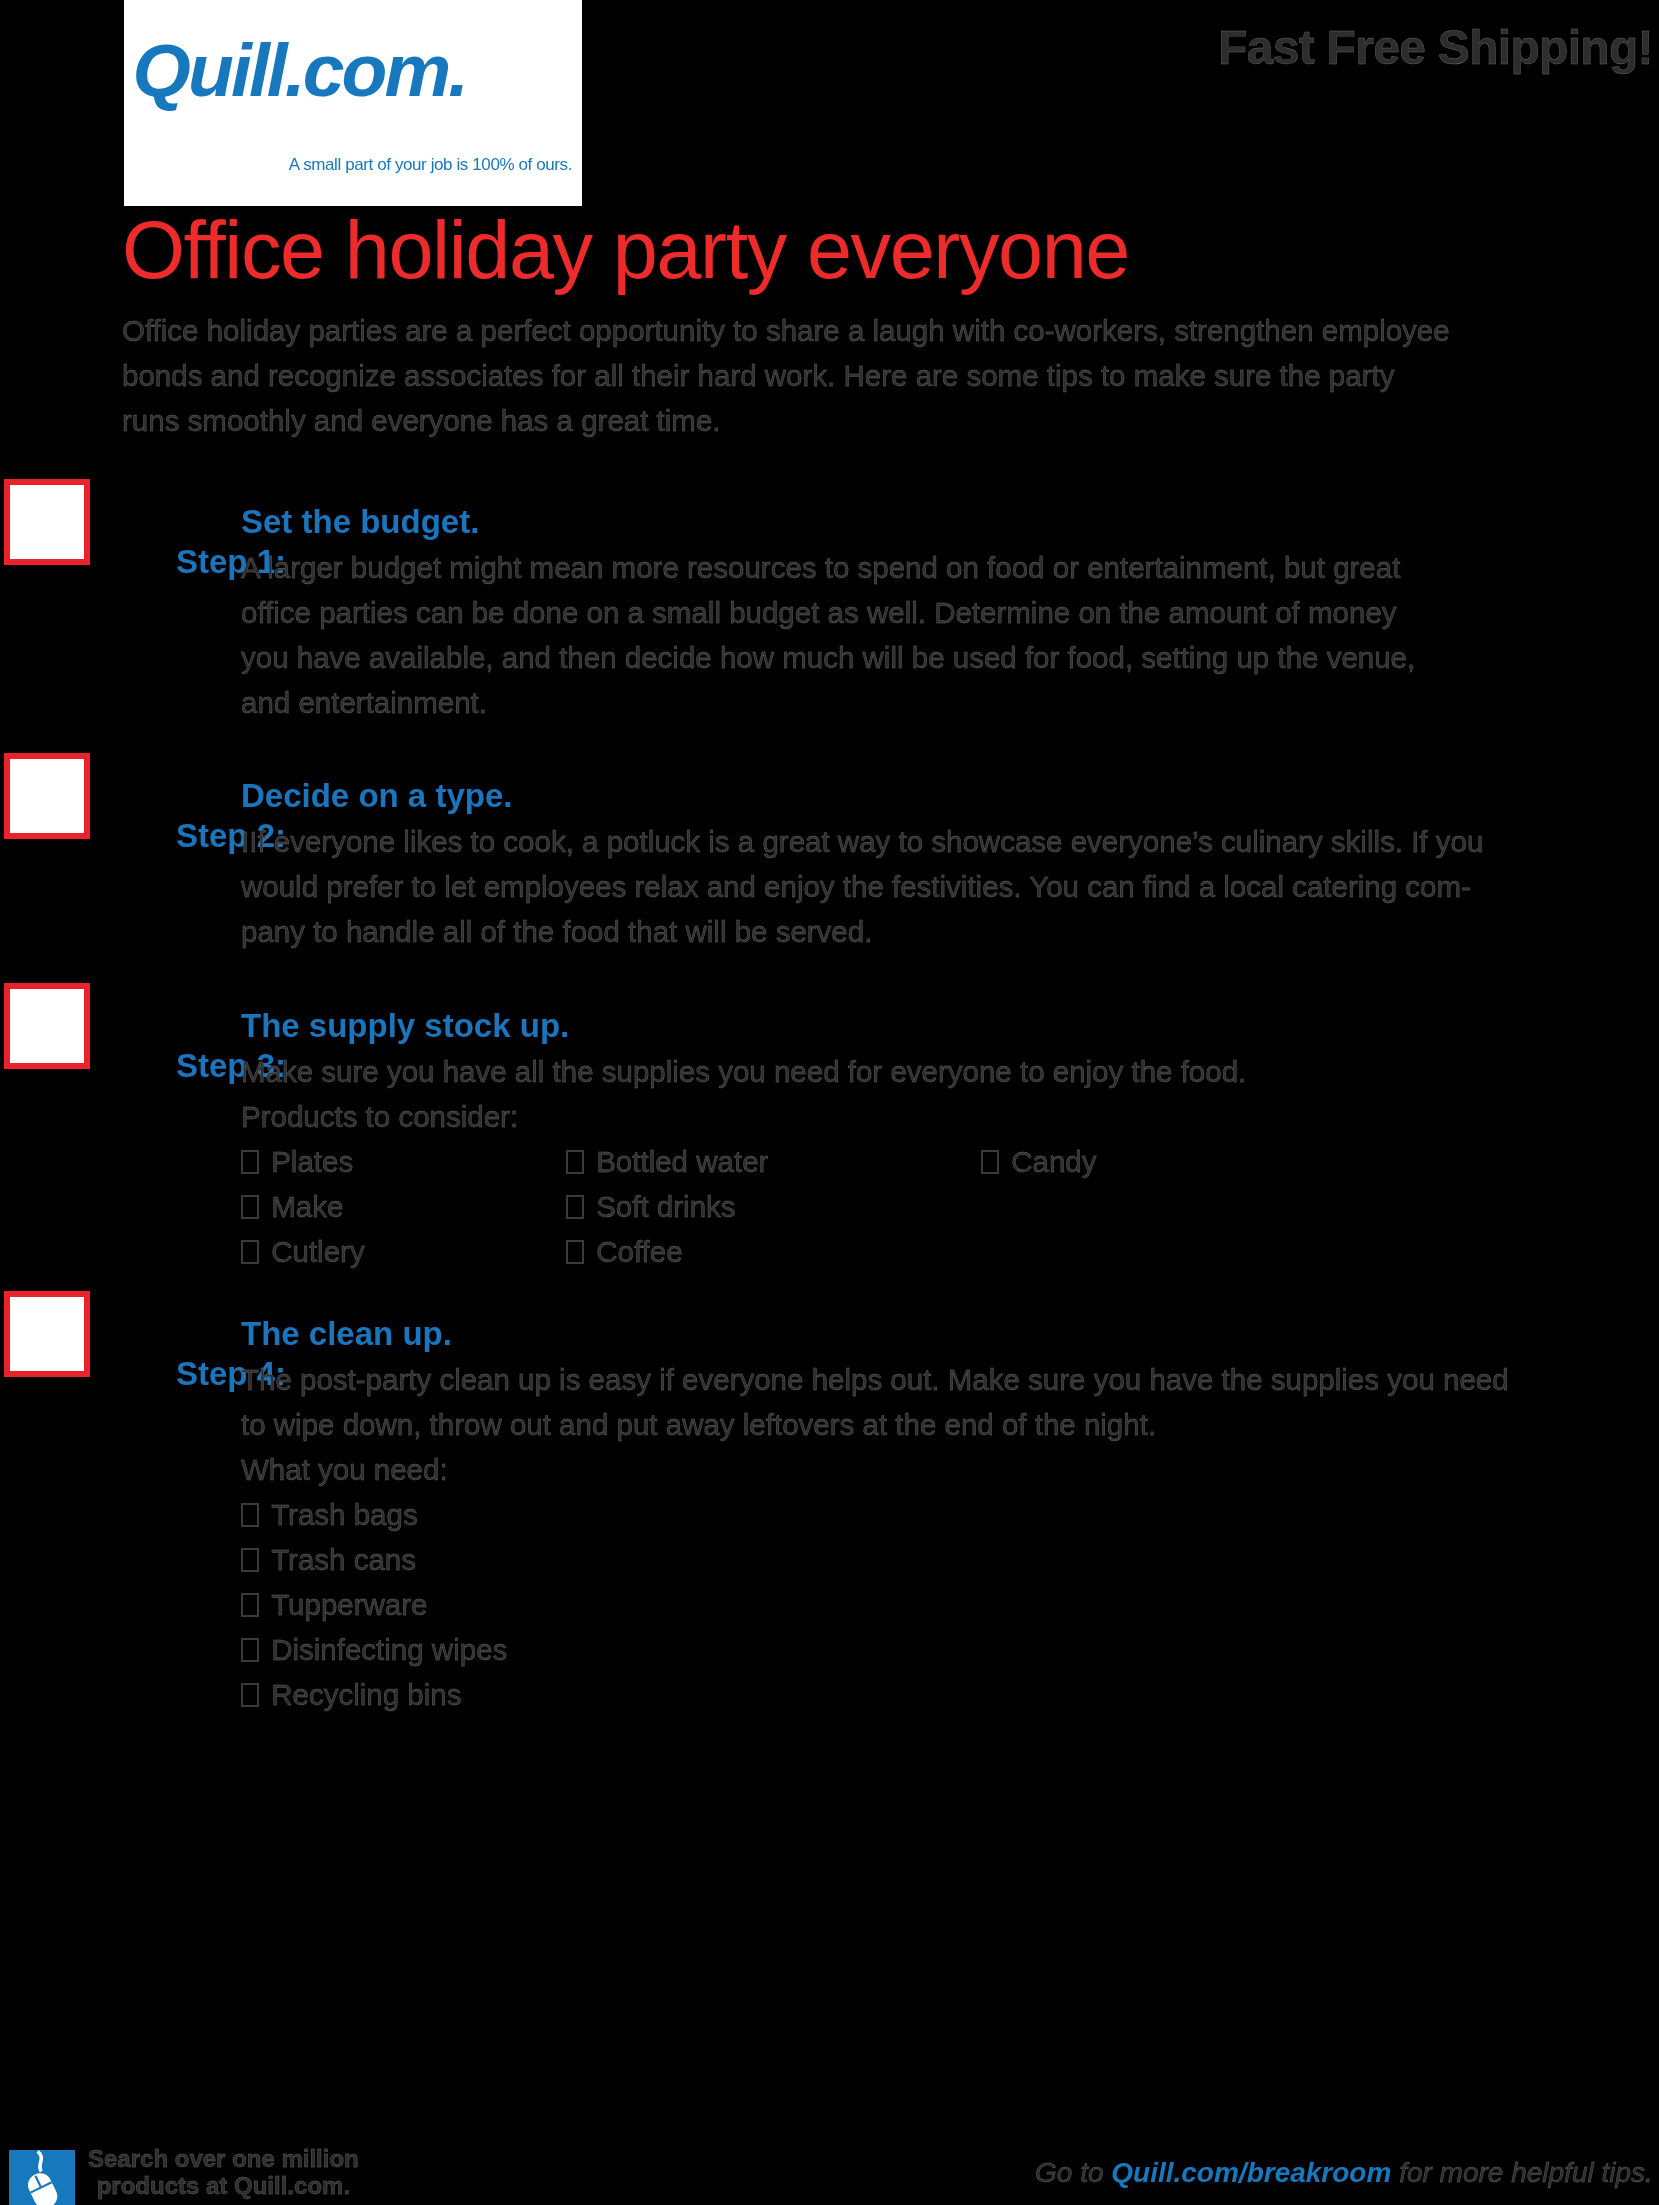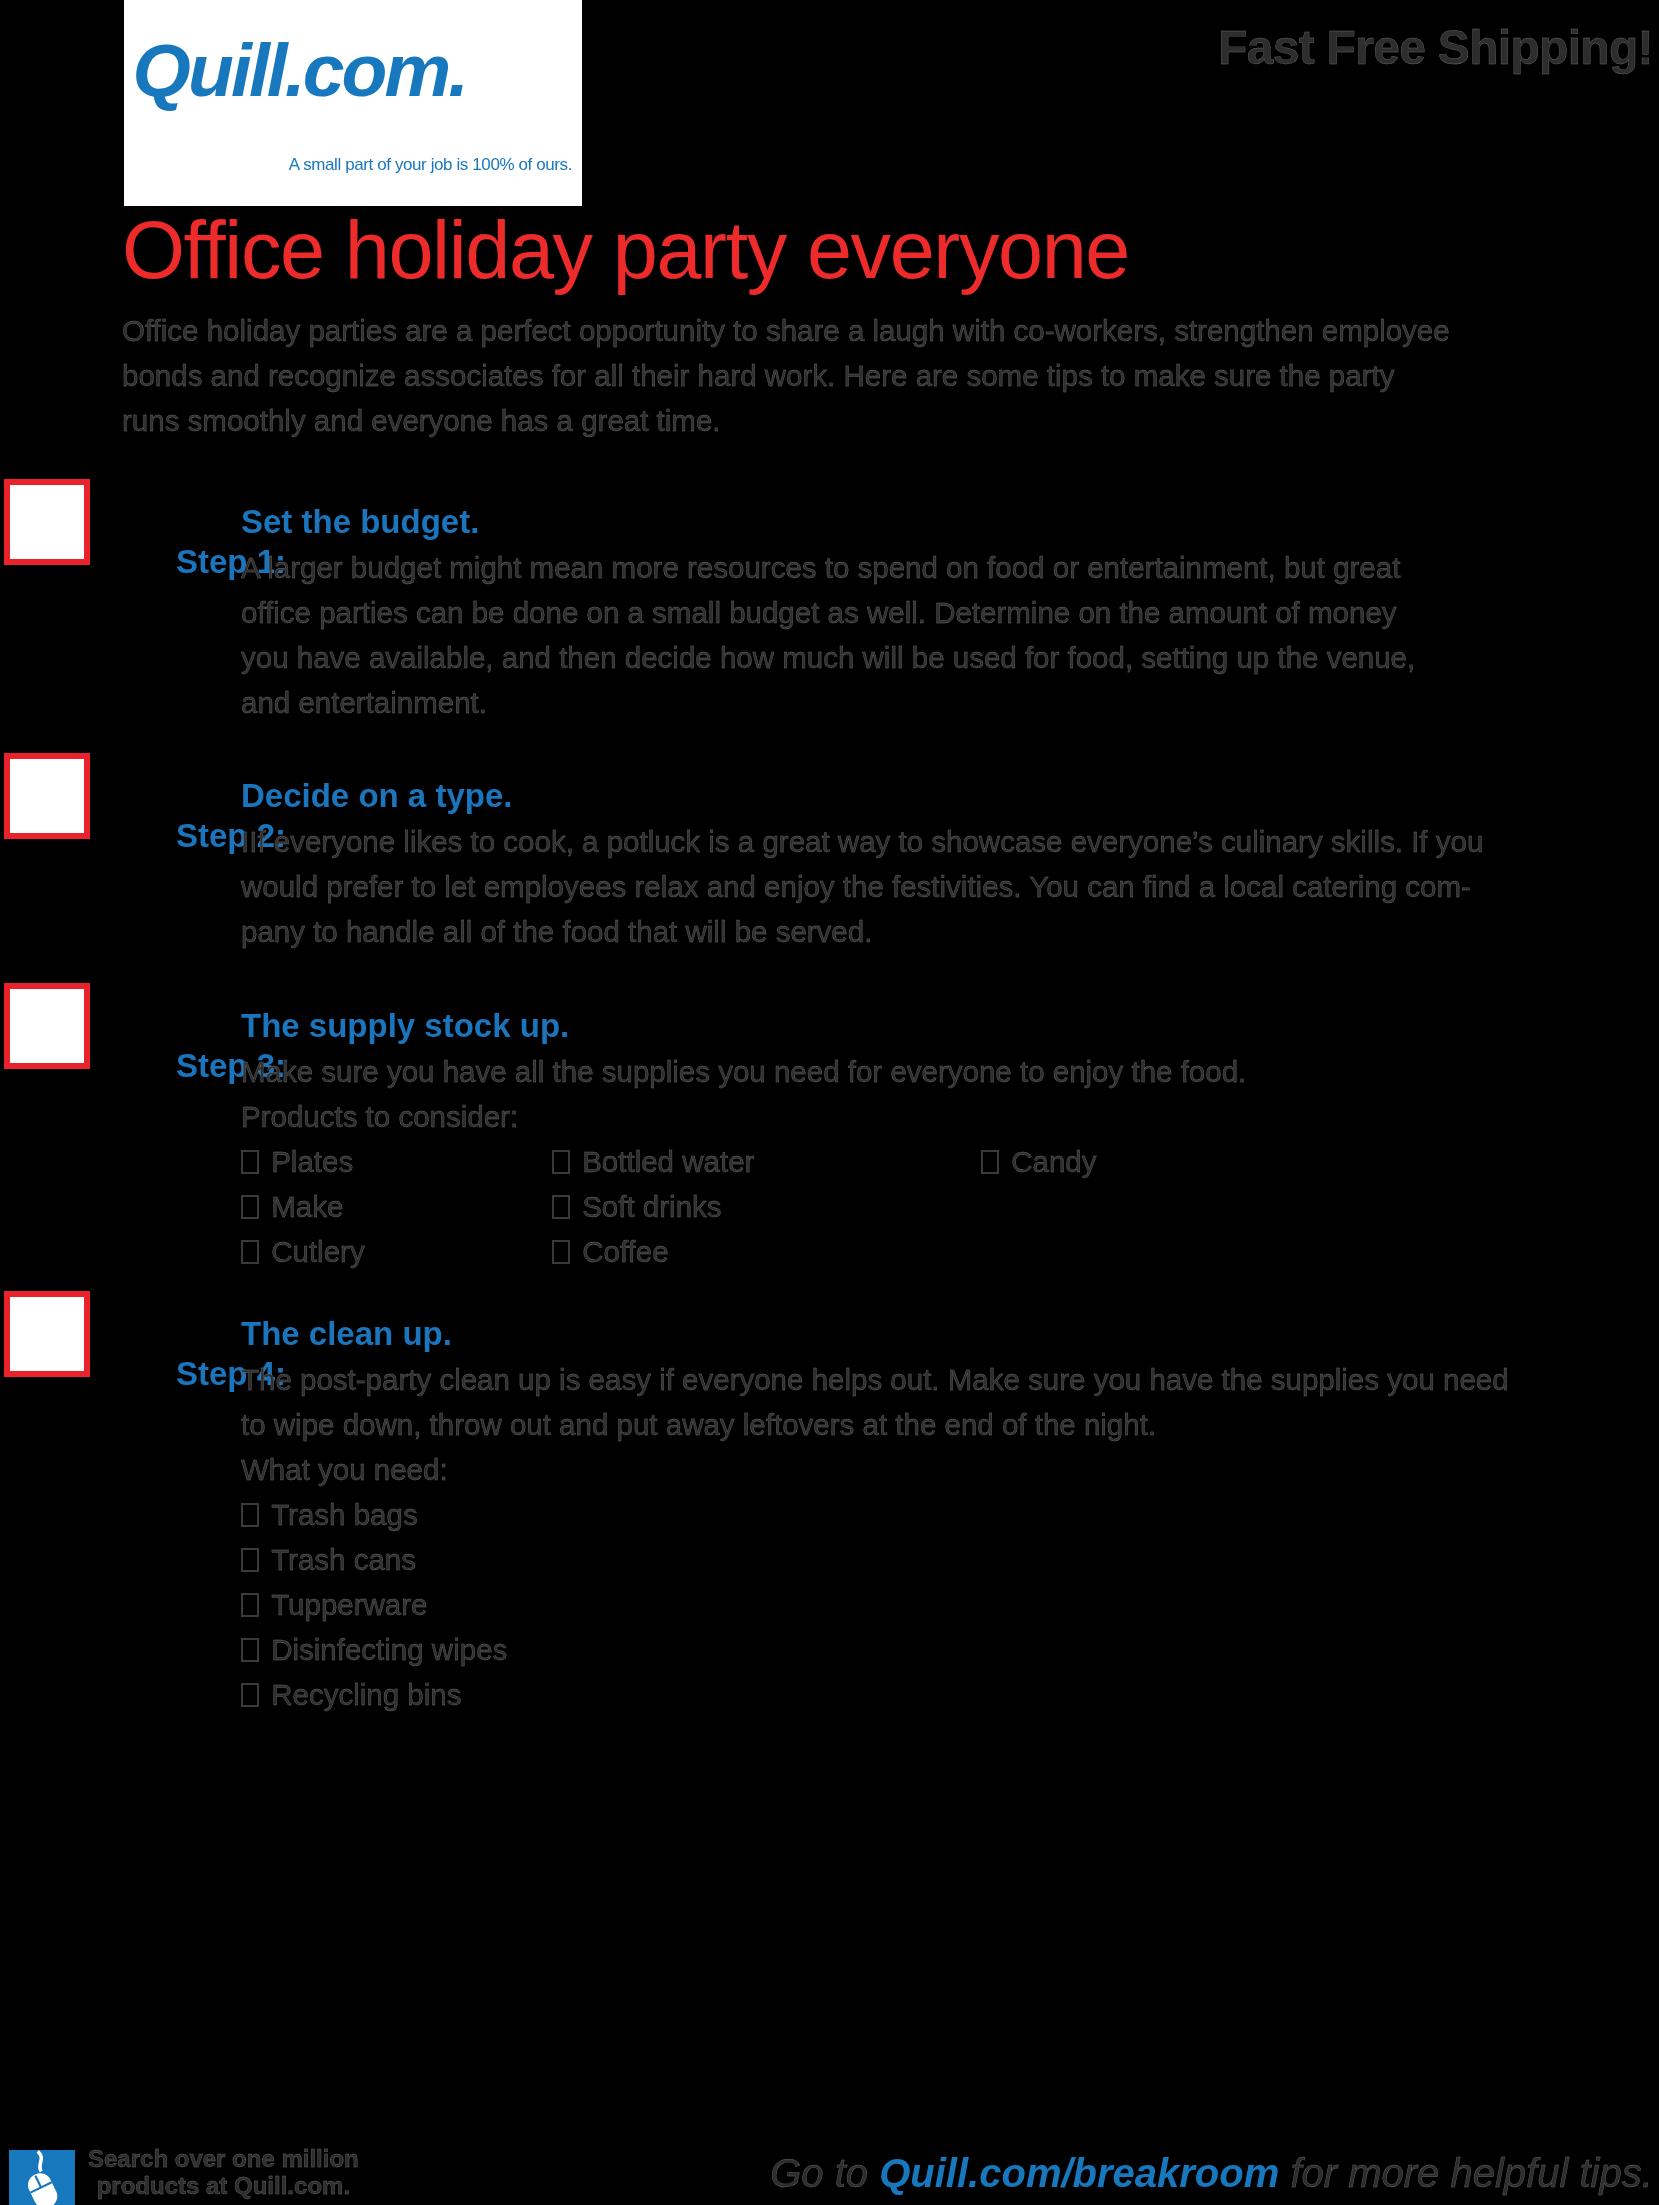--- a/index.html
+++ b/index.html
@@ -74,42 +74,42 @@
     font-size:29.5px;line-height:45px;
     color:var(--body-text);-webkit-text-stroke:0.4px var(--edge-gray);
   }
   .step-body,.list-intro{white-space:pre;}
   .check-row{position:relative;height:45px;}
   .check-item{
     position:absolute;top:0;height:45px;
     display:flex;align-items:center;gap:12.2px;white-space:pre;text-align:center;
   }
   .check-item.col0{left:0;}
-  .check-item.col1{left:311px;}
+  .check-item.col1{left:325px;}
   .check-item.col2{left:740px;}
   .check-box{
     display:inline-block;flex:0 0 auto;
     width:18px;height:24px;
     border:2.2px solid #3a3a3a;background:transparent;
   }
   
   .footer-icon{
     position:absolute;left:8.6px;top:2150px;width:66px;height:66px;
     background:var(--brand-blue);
   }
   .footer-left{
     position:absolute;left:88px;top:2146px;
     font-size:24px;font-weight:bold;line-height:26.6px;
     color:#2d2d2d;-webkit-text-stroke:0.4px var(--edge-gray);
     white-space:pre;
     text-align:center;
   }
   .footer-right{
     position:absolute;right:7.2px;top:2153px;
-    font-size:40px;font-style:italic;line-height:40px;
+    font-size:28px;font-style:italic;line-height:40px;
     color:#2d2d2d;-webkit-text-stroke:0.4px var(--edge-gray);
     white-space:pre;
   }
   .footer-link{
     font-weight:bold;color:var(--brand-blue);
     -webkit-text-stroke:0px;
   }
 </style>
 </head>
 <body>

